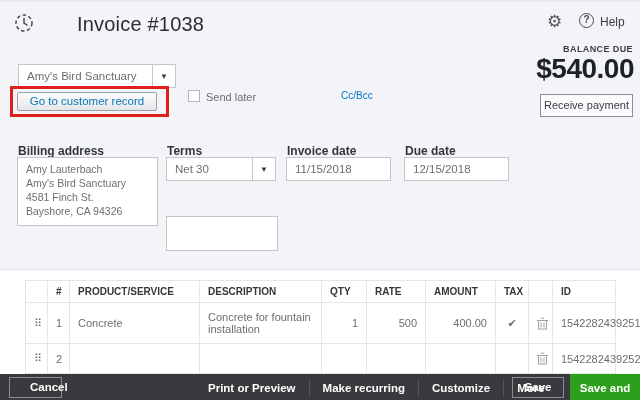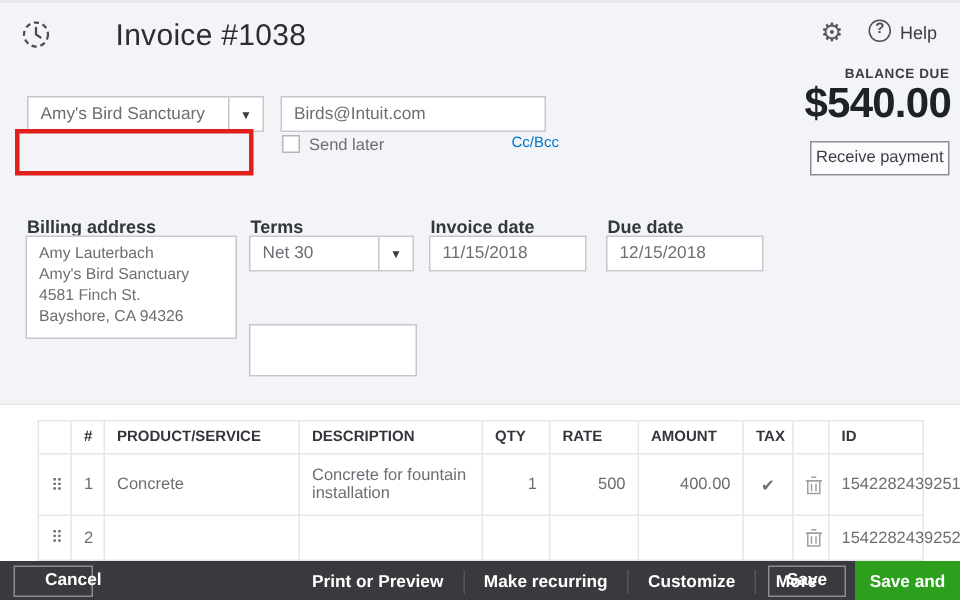--- a/index.html
+++ b/index.html
@@ -78,23 +78,23 @@
   </svg>
   <div class="page-title">Invoice #1038</div>
   <div class="gear">⚙</div>
   <div class="help-circ">?</div>
   <div class="help-label">Help</div>
 
   <div class="combo box" id="customer-combo">
     <span class="val">Amy's Bird Sanctuary</span>
     <span class="arrow">▼</span>
   </div>
-  <input class="tinput" id="email-input" value="Birds@Intuit.com" style="">
 
   <div class="red-annot"></div>
+  <div class="go-btn">Go to customer record</div>
 
   <div class="chk"></div>
   <div class="chk-label">Send later</div>
   <div class="ccbcc">Cc/Bcc</div>
 
   <div class="bal-label">BALANCE DUE</div>
   <div class="bal-amount">$540.00</div>
   <div class="receive-btn">Receive payment</div>
 
   <div class="flabel" style="left:18px; top:142px;">Billing address</div>

